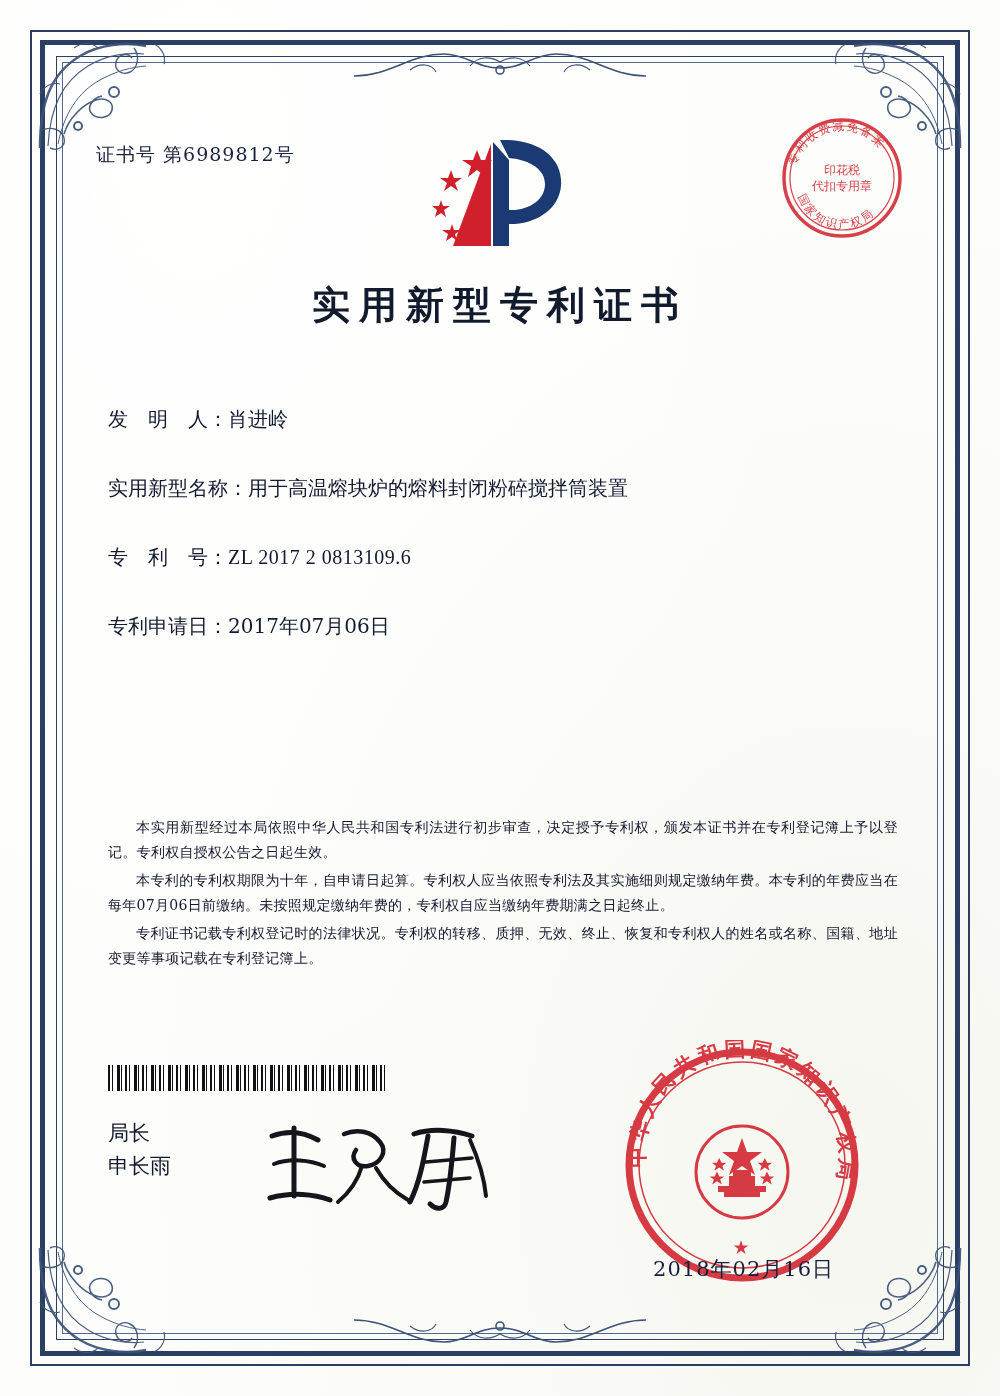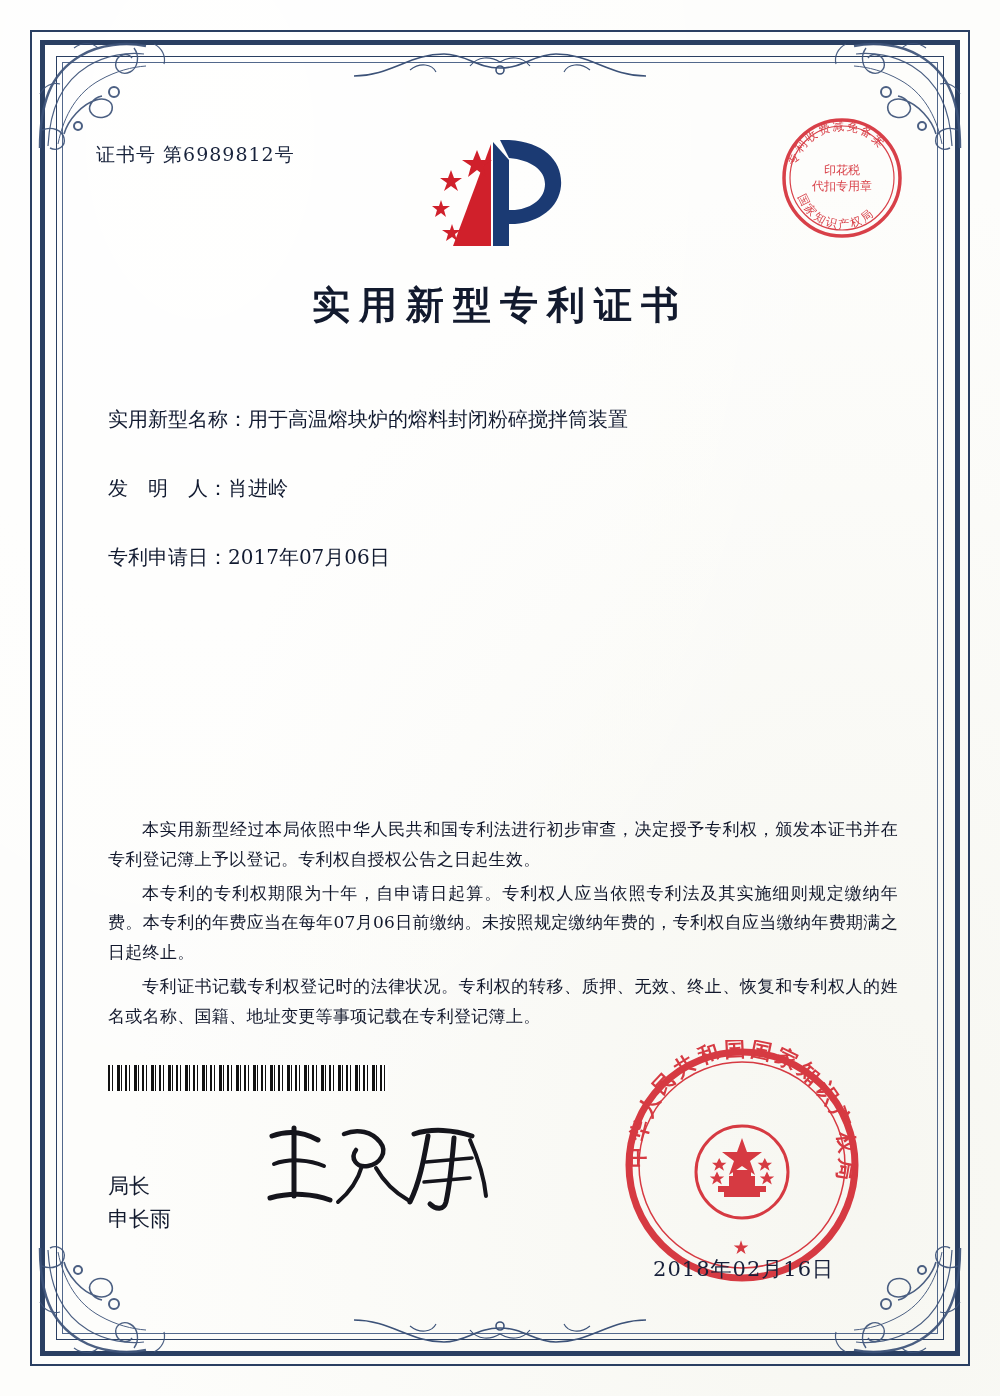--- a/index.html
+++ b/index.html
@@ -156,21 +156,21 @@
   .val-latin { font-family: "Liberation Serif", serif; letter-spacing: 0.5px; }
 
   
   .paras {
     position: absolute;
     top: 735px;
     left: 30px;
     right: 24px;
   }
   .para {
-    font-size: 17px;
+    font-size: 14px;
     line-height: 1.75;
     text-indent: 2em;
     margin-bottom: 4px;
     text-align: justify;
     color: #12182c;
     font-family: "DejaVu Serif", serif;
     letter-spacing: 0.3px;
   }
 
   
@@ -186,21 +186,21 @@
       #111 4px, #111 5px, #fff 5px, #fff 9px,
       #111 9px, #111 12px, #fff 12px, #fff 13px,
       #111 13px, #111 14px, #fff 14px, #fff 17px
     );
   }
 
   
   .sig-block {
     position: absolute;
     left: 30px;
-    top: 1090px;
+    top: 1037px;
     font-size: 21px;
     line-height: 1.55;
     font-family: "DejaVu Serif", serif;
     color: #121a2e;
   }
   .signature {
     position: absolute;
     left: 180px;
     top: 1030px;
     width: 250px;
@@ -370,24 +370,27 @@
           <text x="70" y="66" font-size="12" fill="#d2202a" text-anchor="middle" font-family="DejaVu Sans, sans-serif">印花税</text>
           <text x="70" y="82" font-size="12" fill="#d2202a" text-anchor="middle" font-family="DejaVu Sans, sans-serif">代扣专用章</text>
         </g>
       </svg>
     </div>
 
     <div class="main-title">实用新型专利证书</div>
 
     <div class="fields">
       <div class="field-row">
+        <span class="field-label">发　明　人：</span><span class="field-value">肖进岭</span>
+      </div>
+      <div class="field-row">
         <span class="field-label">实用新型名称：</span><span class="field-value">用于高温熔块炉的熔料封闭粉碎搅拌筒装置</span>
       </div>
       <div class="field-row">
-        <span class="field-label">发　明　人：</span><span class="field-value">肖进岭</span>
+        <span class="field-label">专　利　号：</span><span class="field-value val-latin">ZL 2017 2 0813109.6</span>
       </div>
       <div class="field-row">
         <span class="field-label">专利申请日：</span><span class="field-value">2017年07月06日</span>
       </div>
     </div>
 
     <div class="paras">
       <div class="para">本实用新型经过本局依照中华人民共和国专利法进行初步审查，决定授予专利权，颁发本证书并在专利登记簿上予以登记。专利权自授权公告之日起生效。</div>
       <div class="para">本专利的专利权期限为十年，自申请日起算。专利权人应当依照专利法及其实施细则规定缴纳年费。本专利的年费应当在每年07月06日前缴纳。未按照规定缴纳年费的，专利权自应当缴纳年费期满之日起终止。</div>
       <div class="para">专利证书记载专利权登记时的法律状况。专利权的转移、质押、无效、终止、恢复和专利权人的姓名或名称、国籍、地址变更等事项记载在专利登记簿上。</div>

